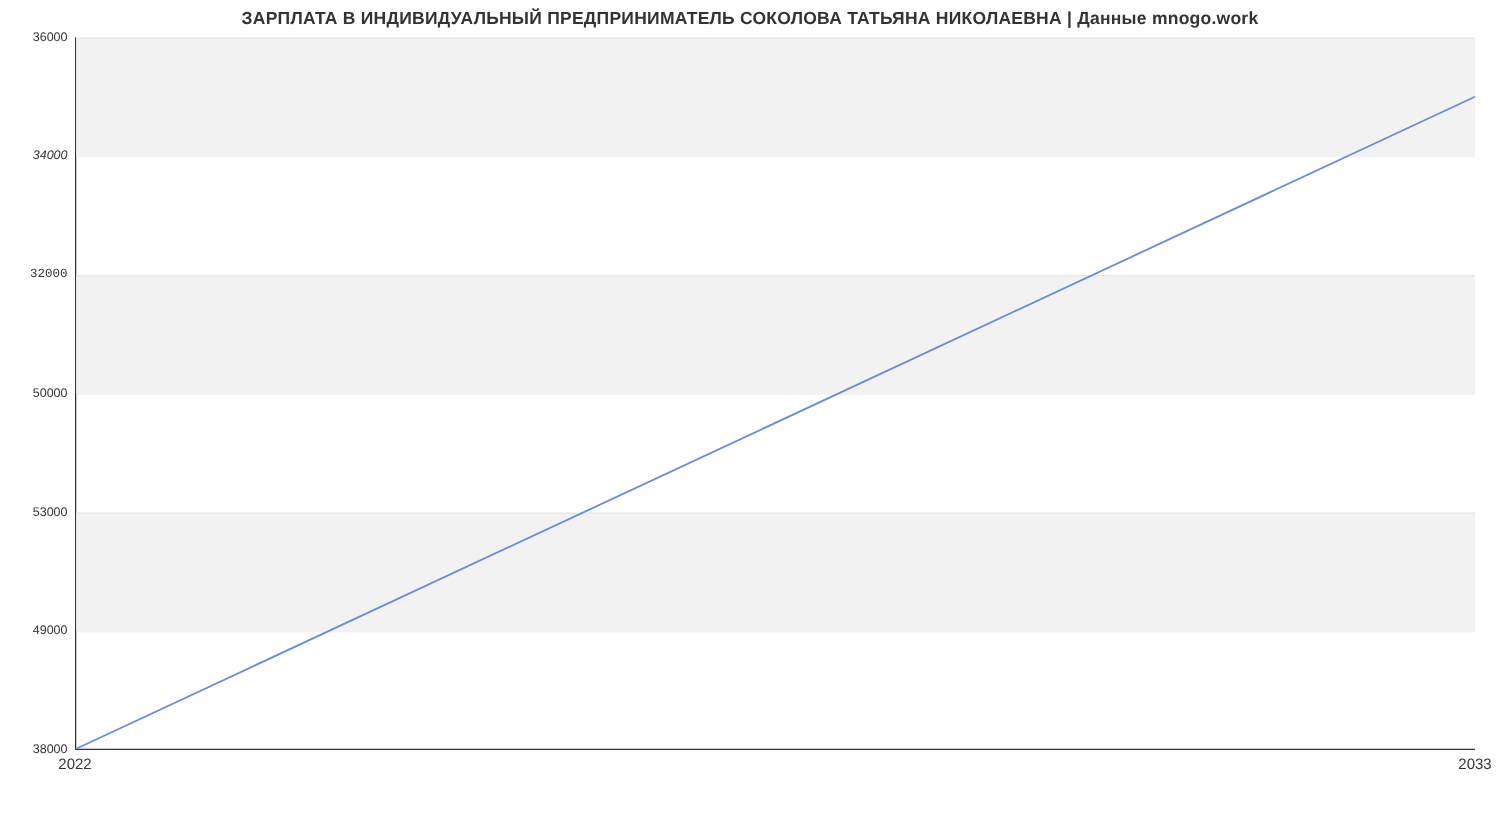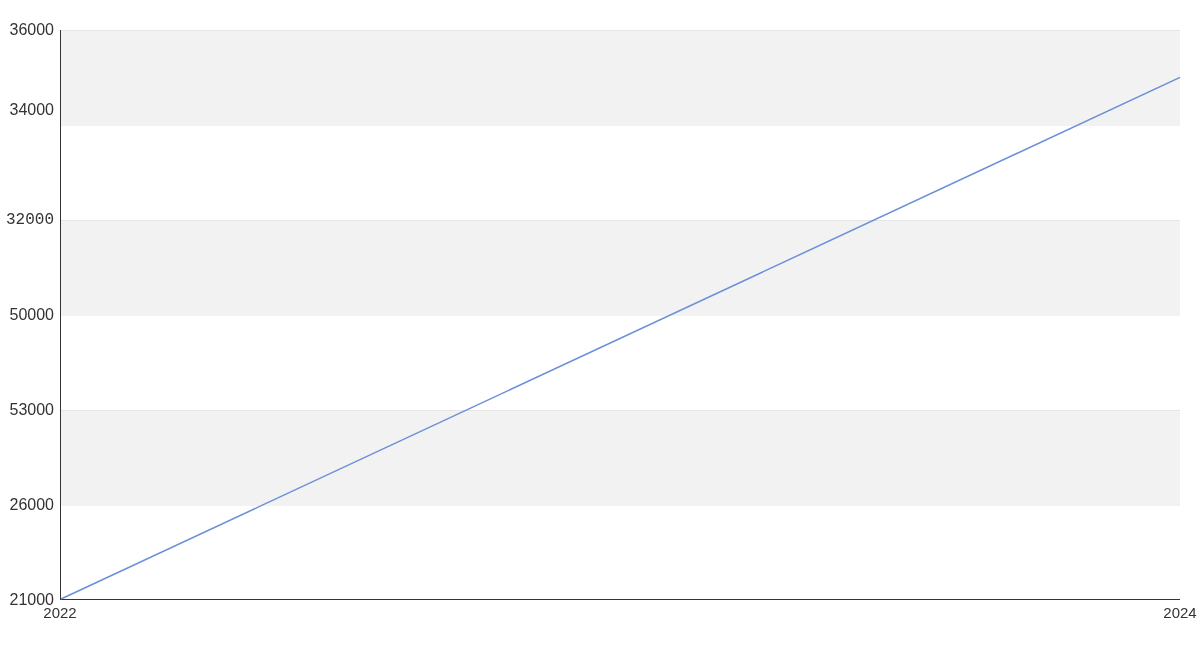--- a/index.html
+++ b/index.html
@@ -35,28 +35,28 @@
     height: 570px;
     border-left: 1px solid #333;
     border-bottom: 1px solid #333;
     box-sizing: border-box;
   }
   .y-tick-label {
     position: absolute;
     right: 1146px;
     width: 50px;
     text-align: right;
-    font-size: 16px;
+    font-size: 10px;
     color: #333;
     transform: translateY(-50%);
   }
   .x-tick-label {
     position: absolute;
     top: 604px;
-    font-size: 15px;
+    font-size: 12px;
     color: #333;
     transform: translateX(-50%);
   }
   .grid-band {
     position: absolute;
     left: 0;
     width: 100%;
     background: #f2f2f2;
   }
   .grid-line {
@@ -72,37 +72,38 @@
     top: 0;
     width: 100%;
     height: 100%;
     overflow: visible;
   }
 </style>
 </head>
 <body>
 
 <div class="chart-wrap">
+  <div class="chart-title">ЗАРПЛАТА В ИНДИВИДУАЛЬНЫЙ ПРЕДПРИНИМАТЕЛЬ СОКОЛОВА ТАТЬЯНА НИКОЛАЕВНА | Данные mnogo.work</div>
 
   <div class="plot-area" id="plot">
     <div class="grid-band" style="top: 380px; height: 95px;"></div>
       <div class="grid-band" style="top: 190px; height: 95px;"></div>
       <div class="grid-band" style="top: 0px; height: 95px;"></div>
       <div class="grid-line" style="top: 475px;"></div>
       <div class="grid-line" style="top: 380px;"></div>
       <div class="grid-line" style="top: 285px;"></div>
       <div class="grid-line" style="top: 190px;"></div>
       <div class="grid-line" style="top: 95px;"></div>
       <div class="grid-line" style="top: 0px;"></div>
       <svg class="line-layer" id="svg-layer" preserveAspectRatio="none" viewBox="0 0 1120 570">
         <polyline points="0,570 1120,47.5" fill="none" stroke="#6a8fd8" stroke-width="1.5"></polyline>
       </svg>
   </div>
-<div class="y-tick-label" style="top: 600px;">21000</div>
-    <div class="y-tick-label" style="top: 505px;">26000</div>
+<div class="y-tick-label" style="top: 600px;">38000</div>
+    <div class="y-tick-label" style="top: 505px;">49000</div>
     <div class="y-tick-label" style="top: 410px;">53000</div>
     <div class="y-tick-label" style="top: 315px;">50000</div>
     <div class="y-tick-label" style="top: 220px; font-family: Liberation Mono, monospace;">32000</div>
-    <div class="y-tick-label" style="top: 110px;">34000</div>
+    <div class="y-tick-label" style="top: 125px; font-style: italic;">34000</div>
     <div class="y-tick-label" style="top: 30px;">36000</div>
     <div class="x-tick-label" style="left: 60px;">2022</div>
-    <div class="x-tick-label" style="left: 1180px;">2024</div>
+    <div class="x-tick-label" style="left: 1180px;">2033</div>
   </div>
 
 </body></html>

